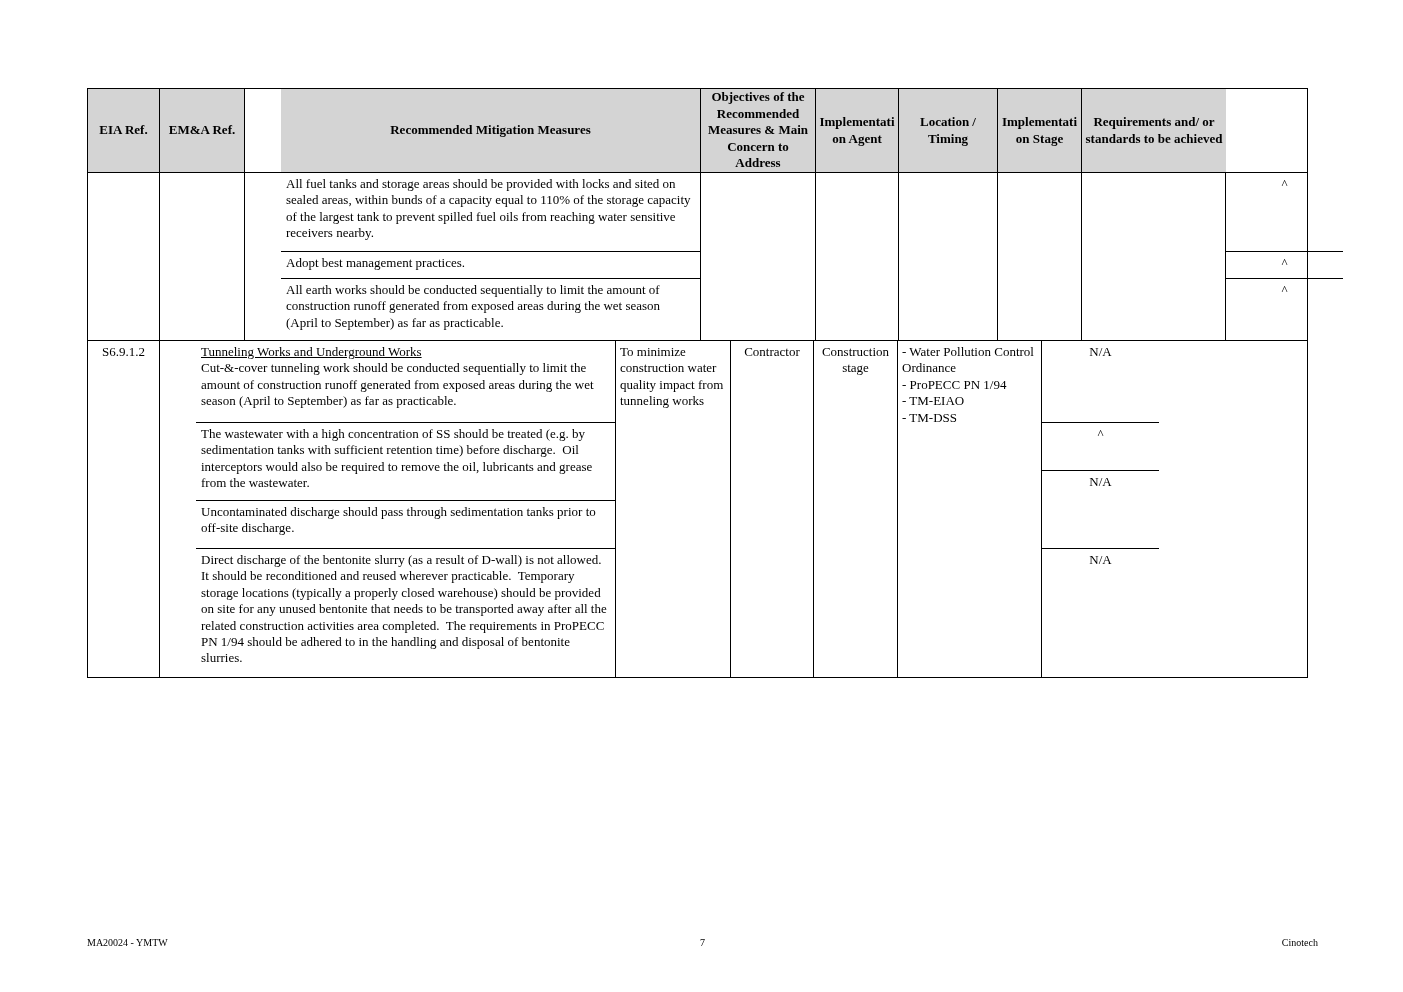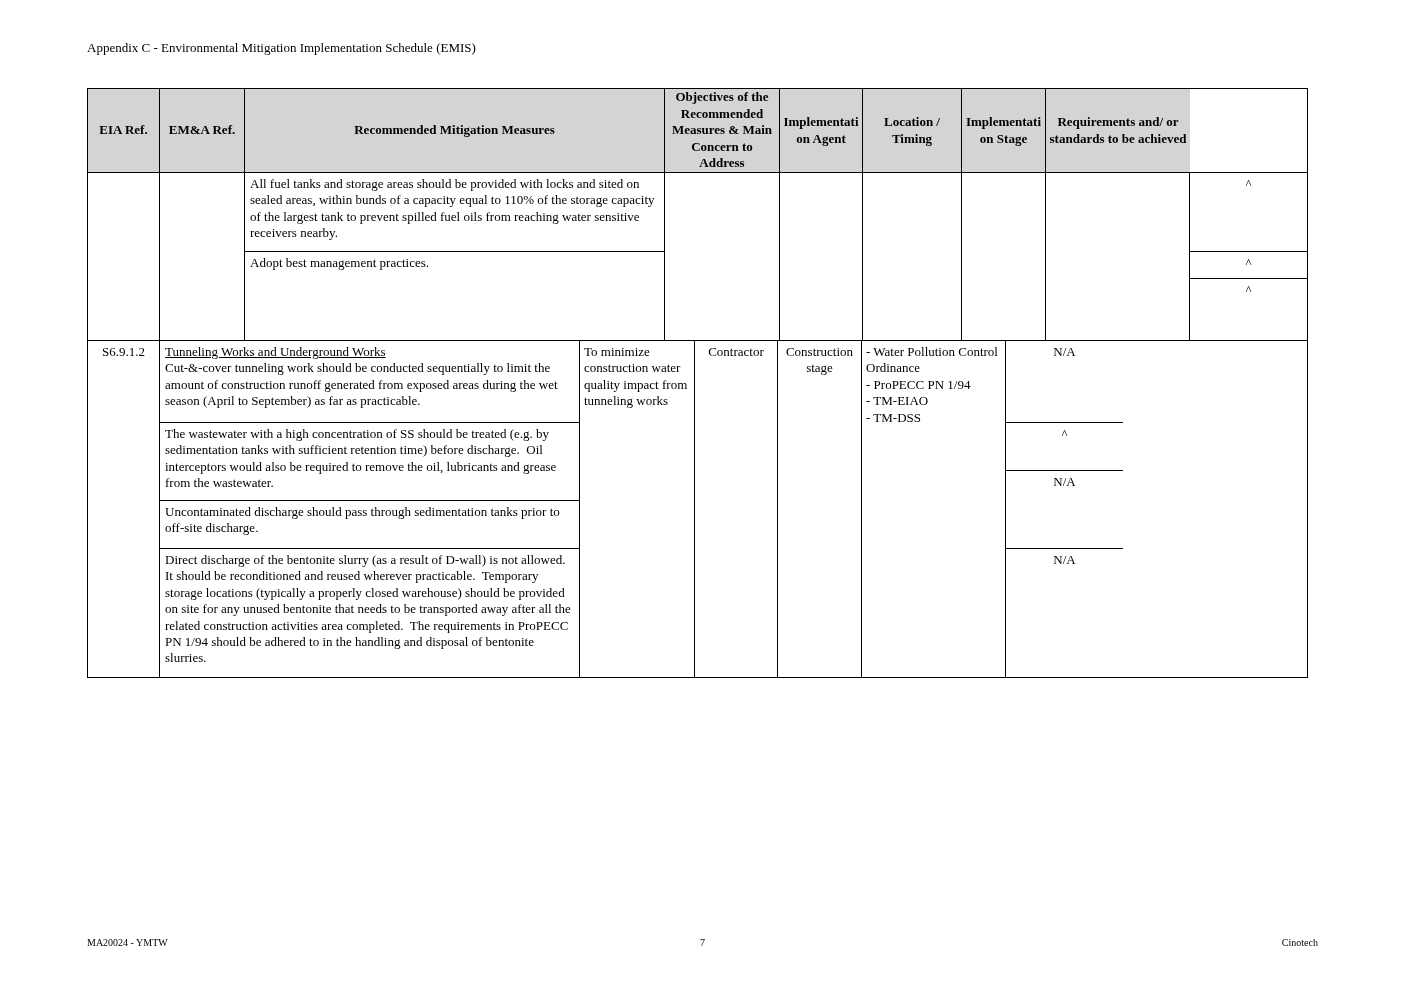--- a/index.html
+++ b/index.html
@@ -32,21 +32,21 @@
   .cell {
     border-right: 1px solid #000;
     overflow: hidden;
     font-size: 13px;
     line-height: 16.4px;
   }
   .cell:last-child { border-right: none; }
   
   .c1 { width: 72px;  flex: none; }
   .c2 { width: 85px;  flex: none; }
-  .c3 { width: 420px; flex: none; }
+  .c3 { width: 420px; flex: none; margin-left: 36px; }
   .c4 { width: 115px; flex: none; }
   .c5 { width: 83px;  flex: none; }
   .c6 { width: 99px;  flex: none; }
   .c7 { width: 84px;  flex: none; }
   .c8 { width: 144px; flex: none; }
   .c9 { width: 117px; flex: none; }
   
   .hrow { height: 84px; }
   .hcell {
     background: #d4d4d4;
@@ -85,21 +85,20 @@
   }
   .foot-left  { width: 33%; text-align: left;  flex: none; }
   .foot-mid   { width: 34%; text-align: center; flex: none; }
   .foot-right { width: 33%; text-align: right; flex: none; }
 </style>
 </head>
 <body>
 
 <div class="page">
 
-  <div class="doc-header">Appendix C - Environmental Mitigation Implementation Schedule (EMIS)</div>
 
   <div class="emis-table">
 
     <div class="trow hrow">
       <div class="cell c1 hcell">
           <div>EIA Ref.</div>
         </div>
       <div class="cell c2 hcell">
           <div>EM&amp;A Ref.</div>
         </div>
@@ -125,20 +124,23 @@
 
     <div class="trow" style="height:168px;">
       <div class="cell c1 bcell center"></div>
       <div class="cell c2 bcell center"></div>
       <div class="cell c3 stack">
         <div class="sub" style="height:79px;">
           <div class="mtext">All fuel tanks and storage areas should be provided with locks and sited on sealed areas, within bunds of a capacity equal to 110% of the storage capacity of the largest tank to prevent spilled fuel oils from reaching water sensitive receivers nearby.</div>
         </div>
         <div class="sub" style="height:27px;">
           <div class="mtext">Adopt best management practices.</div>
+        </div>
+        <div class="sub" style="height:70px;">
+          <div class="mtext">All earth works should be conducted sequentially to limit the amount of construction runoff generated from exposed areas during the wet season (April to September) as far as practicable.</div>
         </div>
       </div>
       <div class="cell c4 bcell"></div>
       <div class="cell c5 bcell center"></div>
       <div class="cell c6 bcell center"></div>
       <div class="cell c7 bcell center"></div>
       <div class="cell c8 bcell"></div>
       <div class="cell c9 stack">
         <div class="sub status-sub" style="height:79px;">^</div>
         <div class="sub status-sub" style="height:27px;">^</div>

